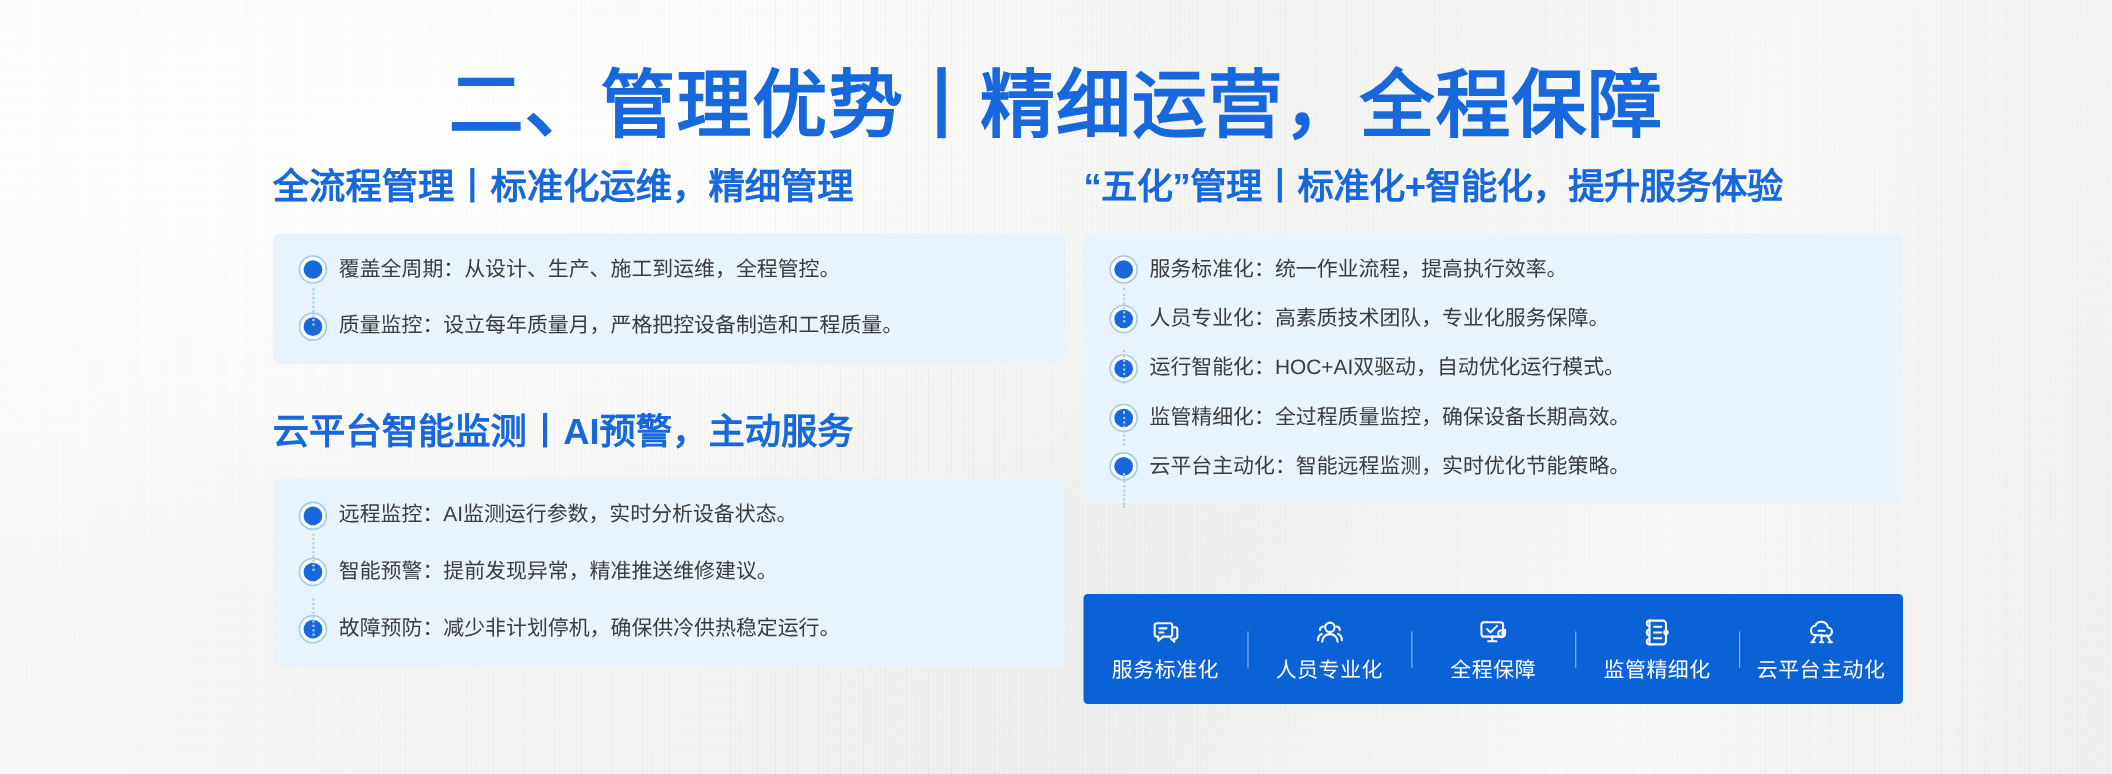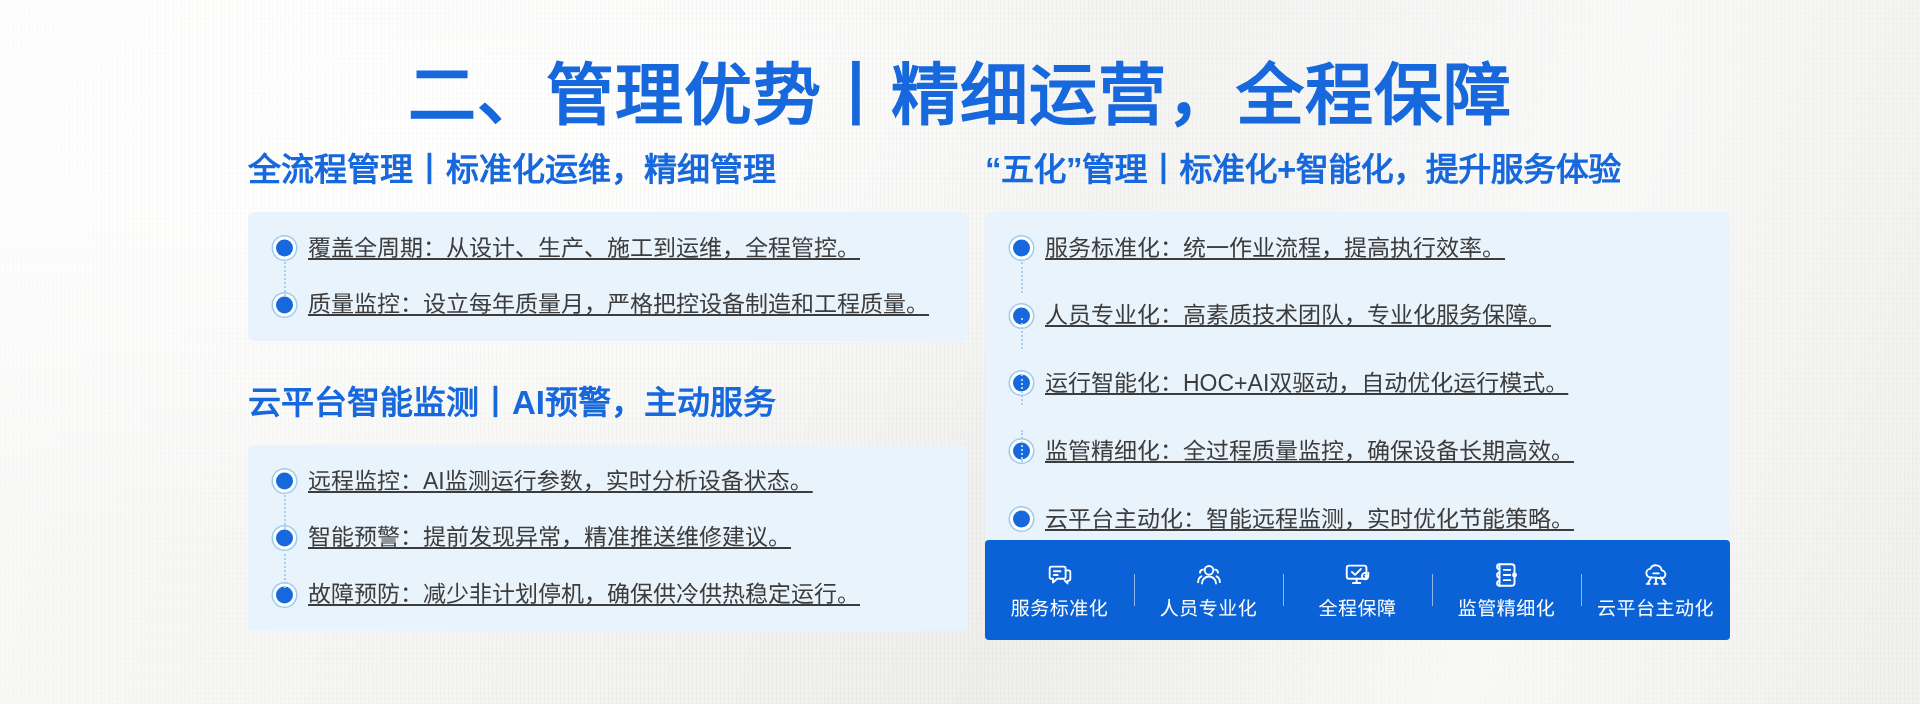--- a/index.html
+++ b/index.html
@@ -52,27 +52,26 @@
   }
   .card.left1{width:668px;}
   .card.left2{width:668px;}
   .card.right1{width:693px;}
 
   .bullets{position:relative;margin:0;padding:0;list-style:none;}
   .bullet{
     position:relative;
     display:flex;align-items:center;
     padding-left:34px;
-    font-size:23px;color:#3c3c3c;
+    font-size:19px;color:#3c3c3c;
     line-height:1.25;
     white-space:nowrap;
-    text-decoration:underline;
   }
   .bullet + .bullet{margin-top:28px;}
-  .card.right1 .bullet + .bullet{margin-top:39px;}
+  .card.right1 .bullet + .bullet{margin-top:21px;}
   .dot{
     position:absolute;left:2px;top:50%;transform:translateY(-50%);
     width:17px;height:17px;border-radius:50%;
     background:#1668dc;
     box-shadow:0 0 0 3px #ffffff, 0 0 0 4.5px #9ccbf0;
   }
   .dotline{
     position:absolute;left:10px;
     width:0;border-left:2px dotted #a8cfee;
   }

